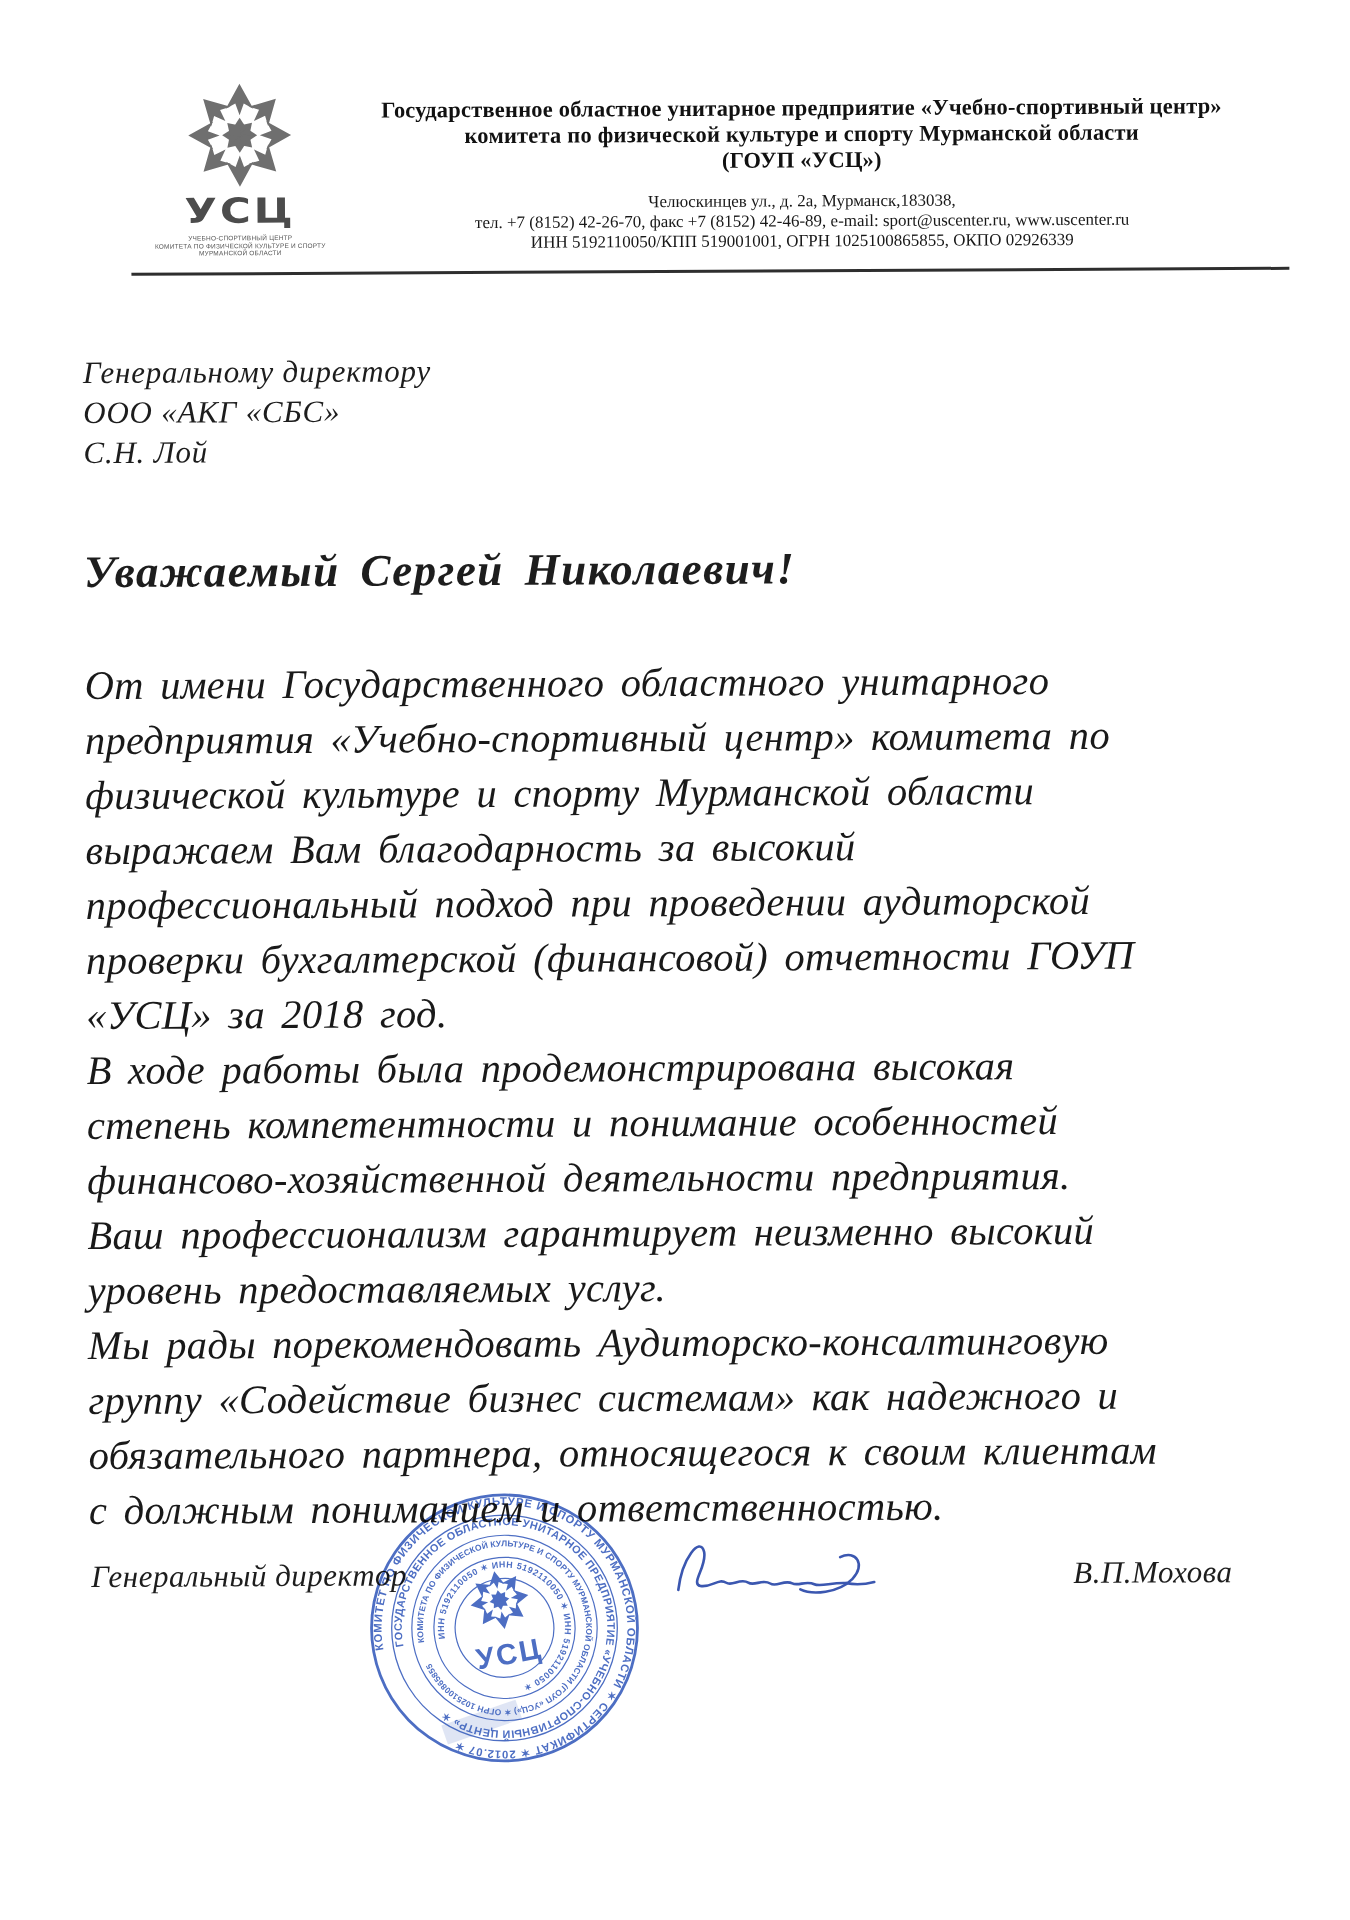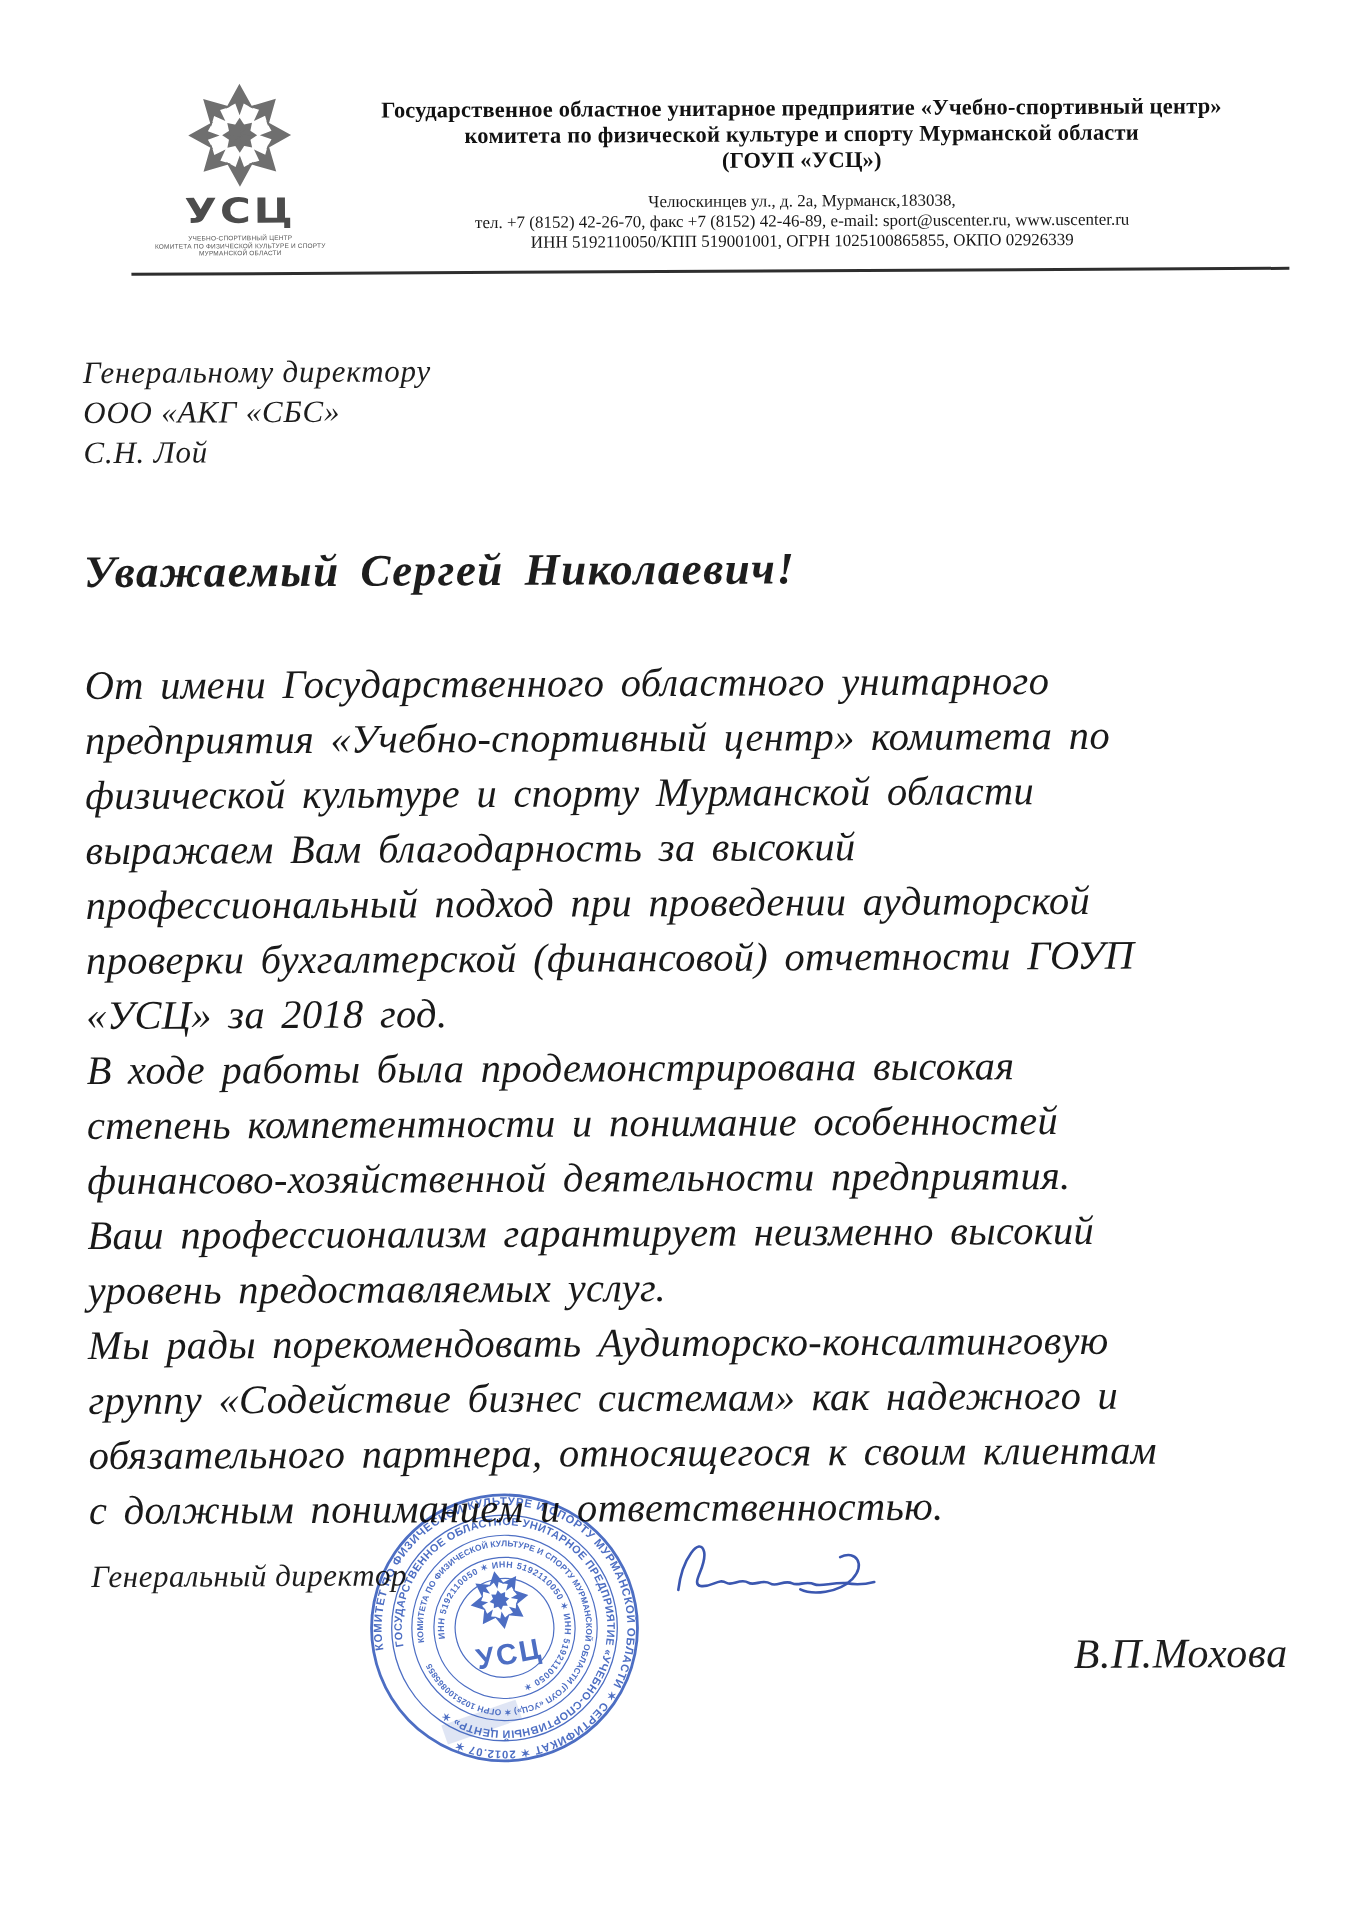--- a/index.html
+++ b/index.html
@@ -31,21 +31,21 @@
 
   
   .salutation{position:absolute;left:84px;top:543px;margin:0;
     font-style:italic;font-weight:bold;font-size:45px;letter-spacing:1.5px;word-spacing:8px;}
   .body{position:absolute;left:84px;top:655px;width:1180px;
     font-style:italic;font-size:40.5px;line-height:55px;letter-spacing:0.3px;word-spacing:6px;color:#191919;}
   .body-line{white-space:nowrap;}
 
   
   .sig-title{position:absolute;left:86px;top:1556px;font-style:italic;font-size:31px;letter-spacing:0.5px;}
-  .sig-name{position:absolute;left:1068px;top:1632px;font-style:italic;font-size:42px;letter-spacing:0.5px;}
+  .sig-name{position:absolute;left:1068px;top:1557px;font-style:italic;font-size:31px;letter-spacing:0.5px;}
   .signature-ink{position:absolute;left:655px;top:1528px;mix-blend-mode:multiply;}
 
   
   .stamp{position:absolute;left:358px;top:1486px;width:282px;height:282px;
     transform:rotate(-10deg);opacity:0.93;mix-blend-mode:multiply;}
   .stamp text{font-family:"Liberation Sans", sans-serif;font-weight:bold;}
 </style>
 </head>
 <body>
 

